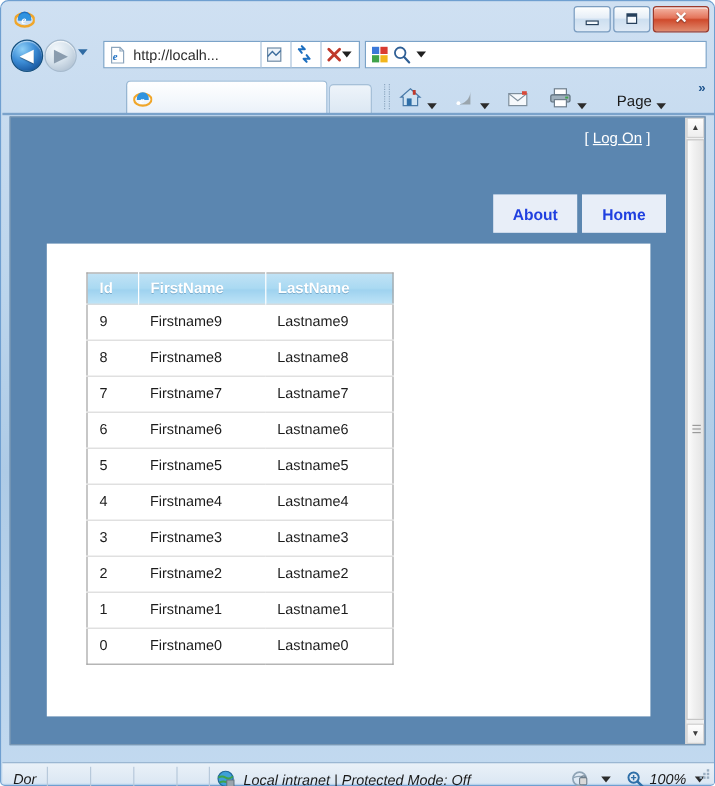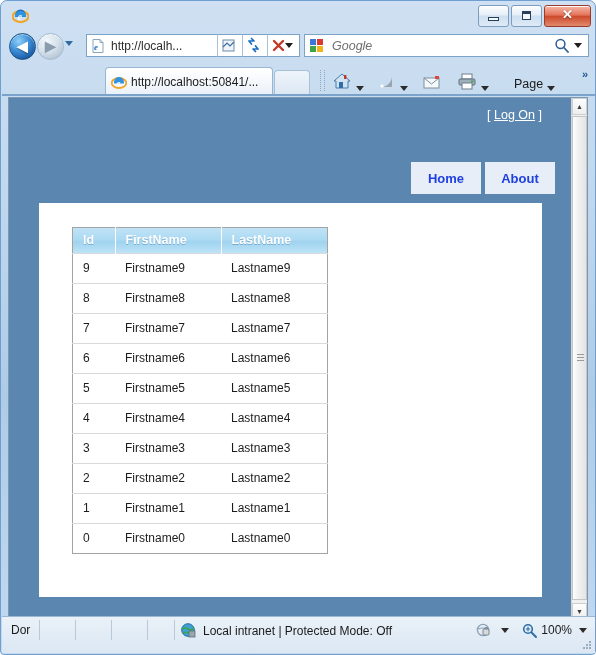--- a/index.html
+++ b/index.html
@@ -368,24 +368,25 @@
   }
   .sb-grip i {
     display: block; height: 1px;
     background: #9a9a9a;
     margin-bottom: 2px;
   }
 
   
   .statusbar {
     position: absolute; left: 1px; bottom: 1px;
-    width: 593px; height: 37px;
+    width: 593px; height: 18px;
     background: linear-gradient(to bottom, #eaf1f8 0%, #dbe7f3 100%);
     border-top: 1px solid #9bb7d2;
     box-sizing: border-box;
+    font-style: italic;
   }
   .status-done {
     position: absolute; left: 9px; top: 6px;
     font-size: 12px; color: #1a1a1a;
     width: 28px; overflow: hidden; white-space: nowrap;
   }
   .status-seg {
     position: absolute; top: 3px;
     width: 1px; height: 20px;
     background: #b7c9db;
@@ -480,38 +481,36 @@
       </svg>
     </div>
 
     <div class="search-wrap">
       <svg class="g-logo" width="17" height="17" viewBox="0 0 17 17">
         <rect x="1" y="2" width="6" height="6" fill="#3b78d8"></rect>
         <rect x="8" y="2" width="6" height="6" fill="#d93b30"></rect>
         <rect x="1" y="9" width="6" height="6" fill="#3fa34a"></rect>
         <rect x="8" y="9" width="6" height="6" fill="#f2b51c"></rect>
       </svg>
-      <div class="search-ph">Google</div>
       <svg class="search-icon" width="18" height="18" viewBox="0 0 18 18">
         <circle cx="7.5" cy="7" r="4.4" fill="none" stroke="#2f5f95" stroke-width="1.5"></circle>
         <path d="M10.8 10.5 L15 15" stroke="#2f5f95" stroke-width="1.8" stroke-linecap="round"></path>
       </svg>
       <div class="search-caret"></div>
     </div>
   </div>
 
   <div class="favbar">
 
     <div class="tab">
       <svg class="tab-favicon" width="16" height="16" viewBox="0 0 16 16">
         <ellipse cx="8" cy="9" rx="7.3" ry="5" fill="none" stroke="#f0a62a" stroke-width="1.8"></ellipse>
         <path d="M3 9.4 A5.1 5.4 0 1 1 13 9.4 Z" fill="#2f93e0"></path>
         <text x="5.4" y="12.3" font-family="Liberation Serif, serif" font-size="9" font-style="italic" font-weight="bold" fill="#ffffff">e</text>
       </svg>
-      <div class="tab-title">http://localhost:50841/...</div>
     </div>
     <div class="newtab"></div>
 
     <div class="cmd-sep"></div>
 
     <div class="cmd" style="left:330px;">
       <svg width="20" height="20" viewBox="0 0 20 20">
         <path d="M10 3 L18 10 L16 10 L16 17 L4 17 L4 10 L2 10 Z" fill="#cfe3f3" stroke="#4a7aa8" stroke-width="1"></path>
         <rect x="7" y="11" width="4" height="6" fill="#2f6fa8"></rect>
         <rect x="12" y="4" width="2.4" height="4" fill="#c0392b"></rect>
@@ -556,22 +555,22 @@
 
   <div class="viewport">
     <div class="page">
 
       <div class="page-header">
         <div class="logon"><span>[</span>
           <a href="#">Log On</a>
           <span>]</span>
         </div>
         <div class="menu">
+          <div class="menu-item">About</div>
           <div class="menu-item">Home</div>
-          <div class="menu-item">About</div>
         </div>
       </div>
 
       <div class="content">
         <table class="grid">
           <thead>
             <tr>
               <th>Id</th>
               <th>FirstName</th>
               <th>LastName</th>

